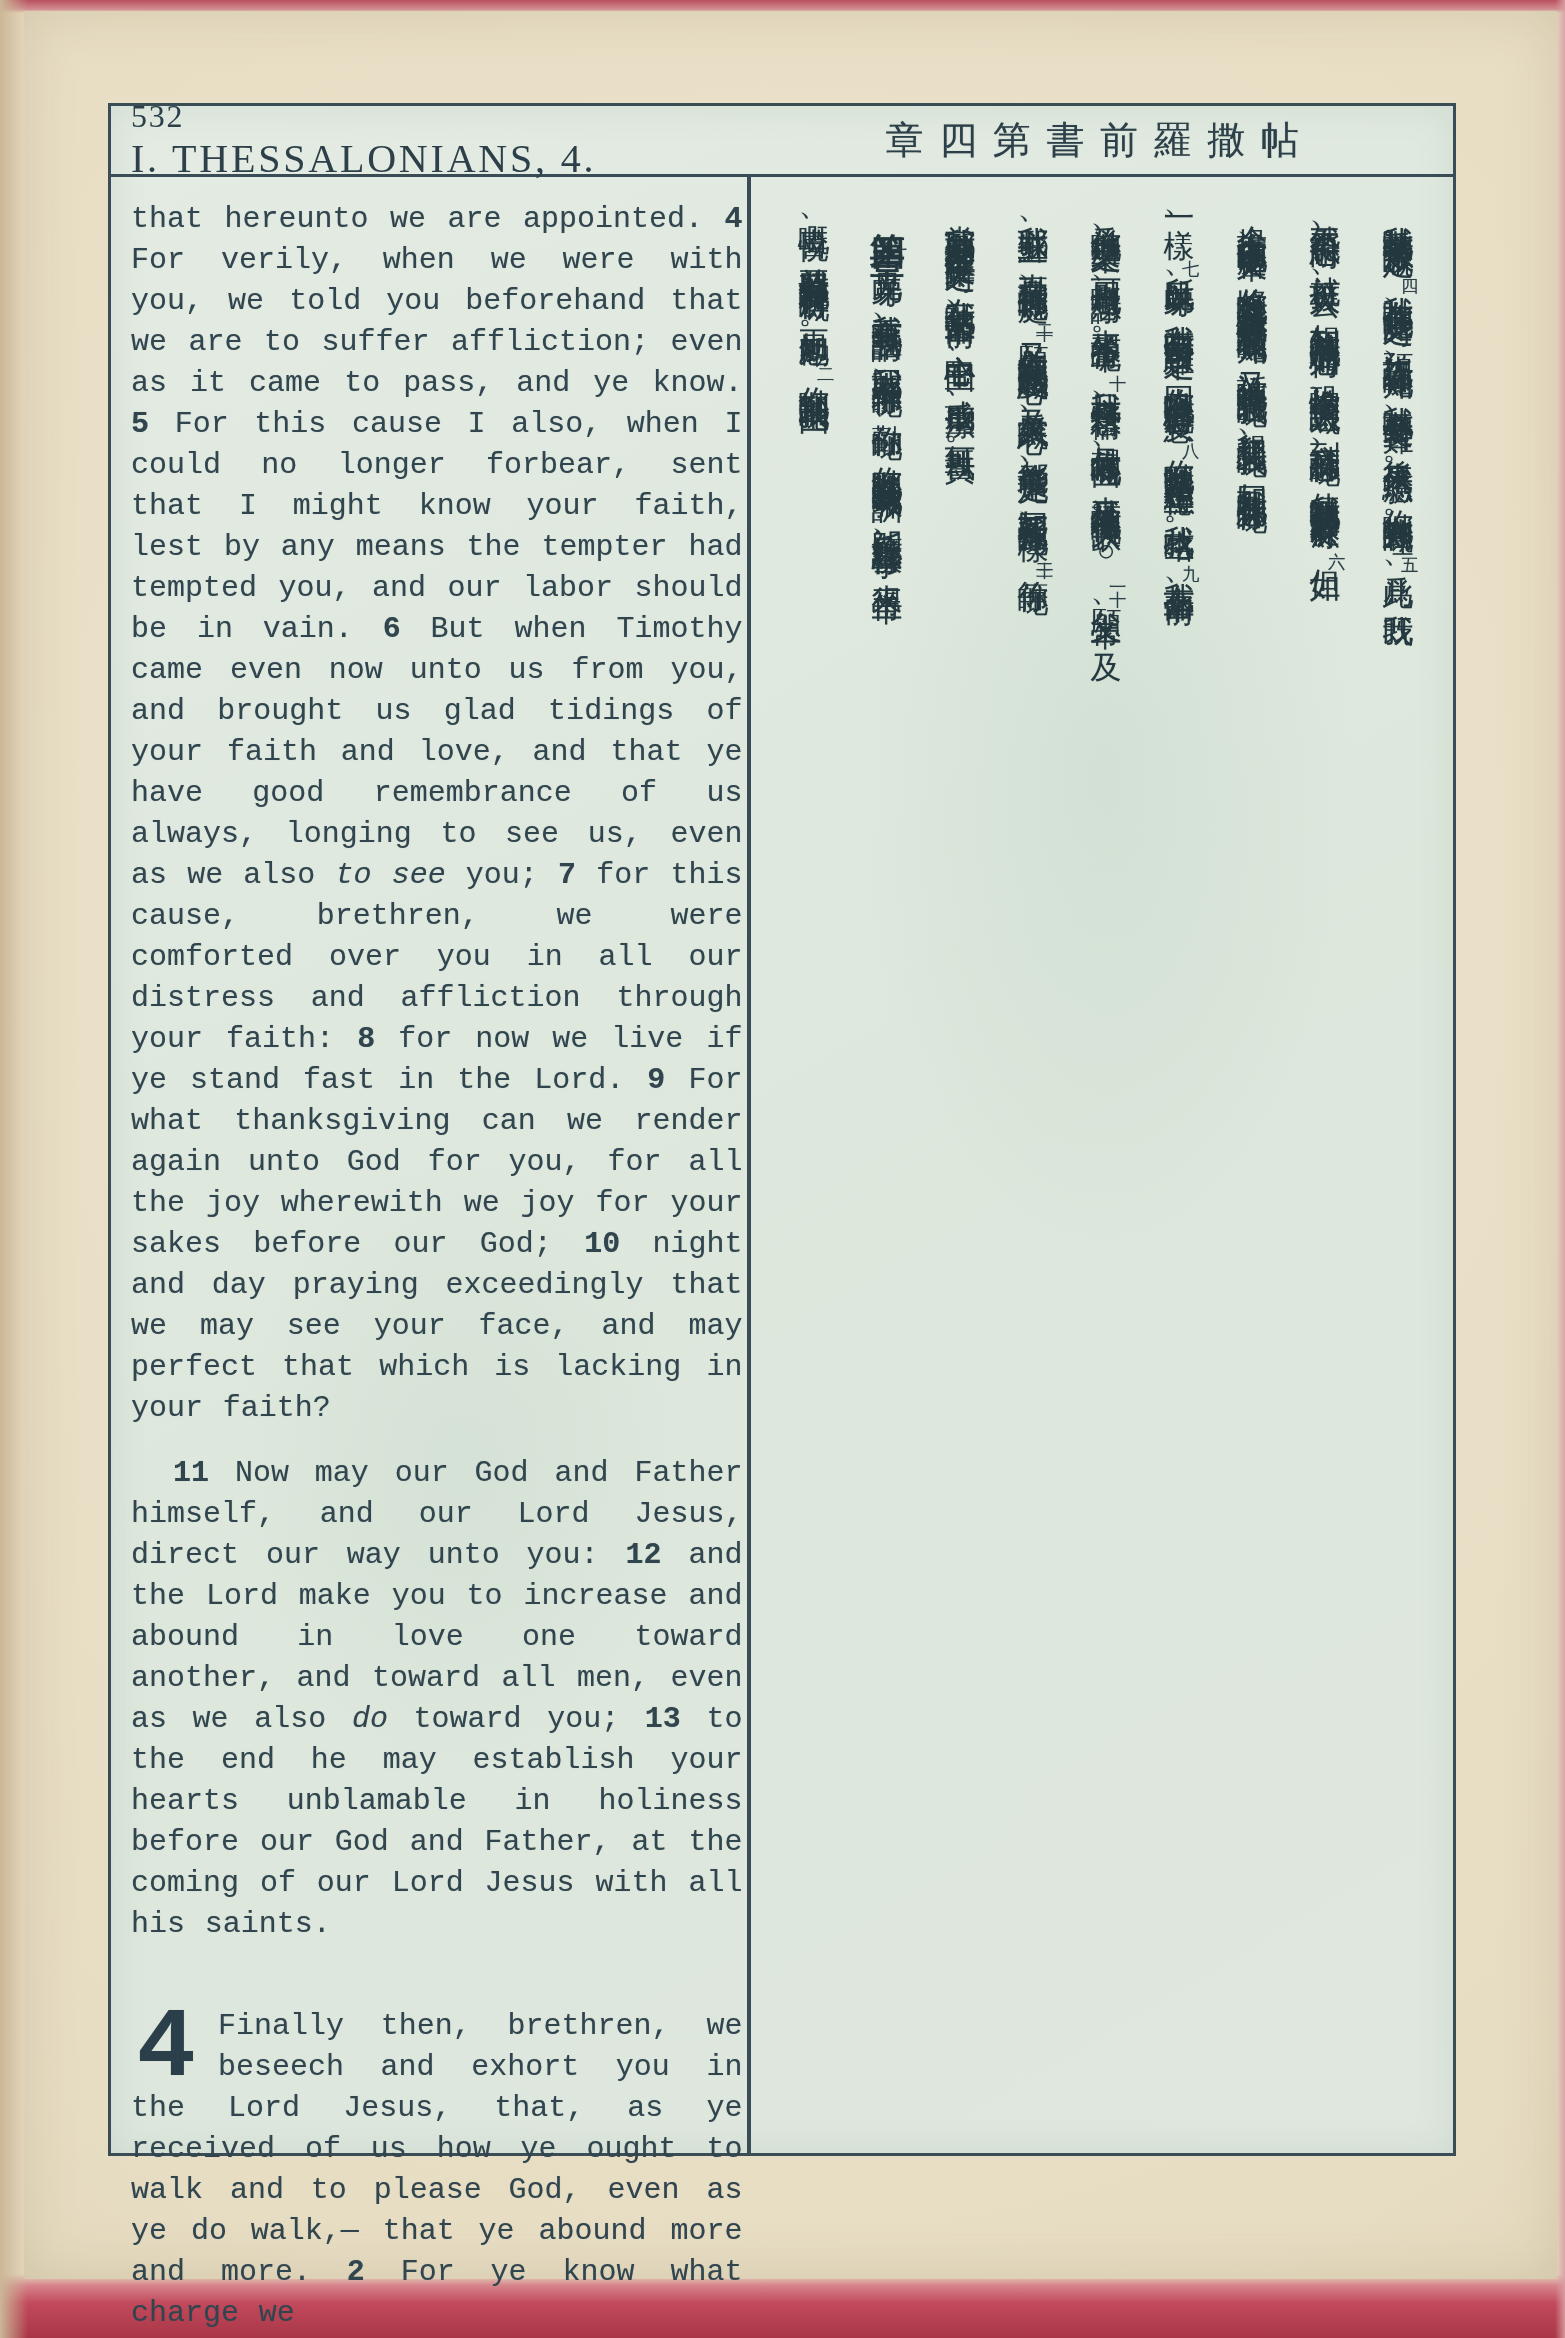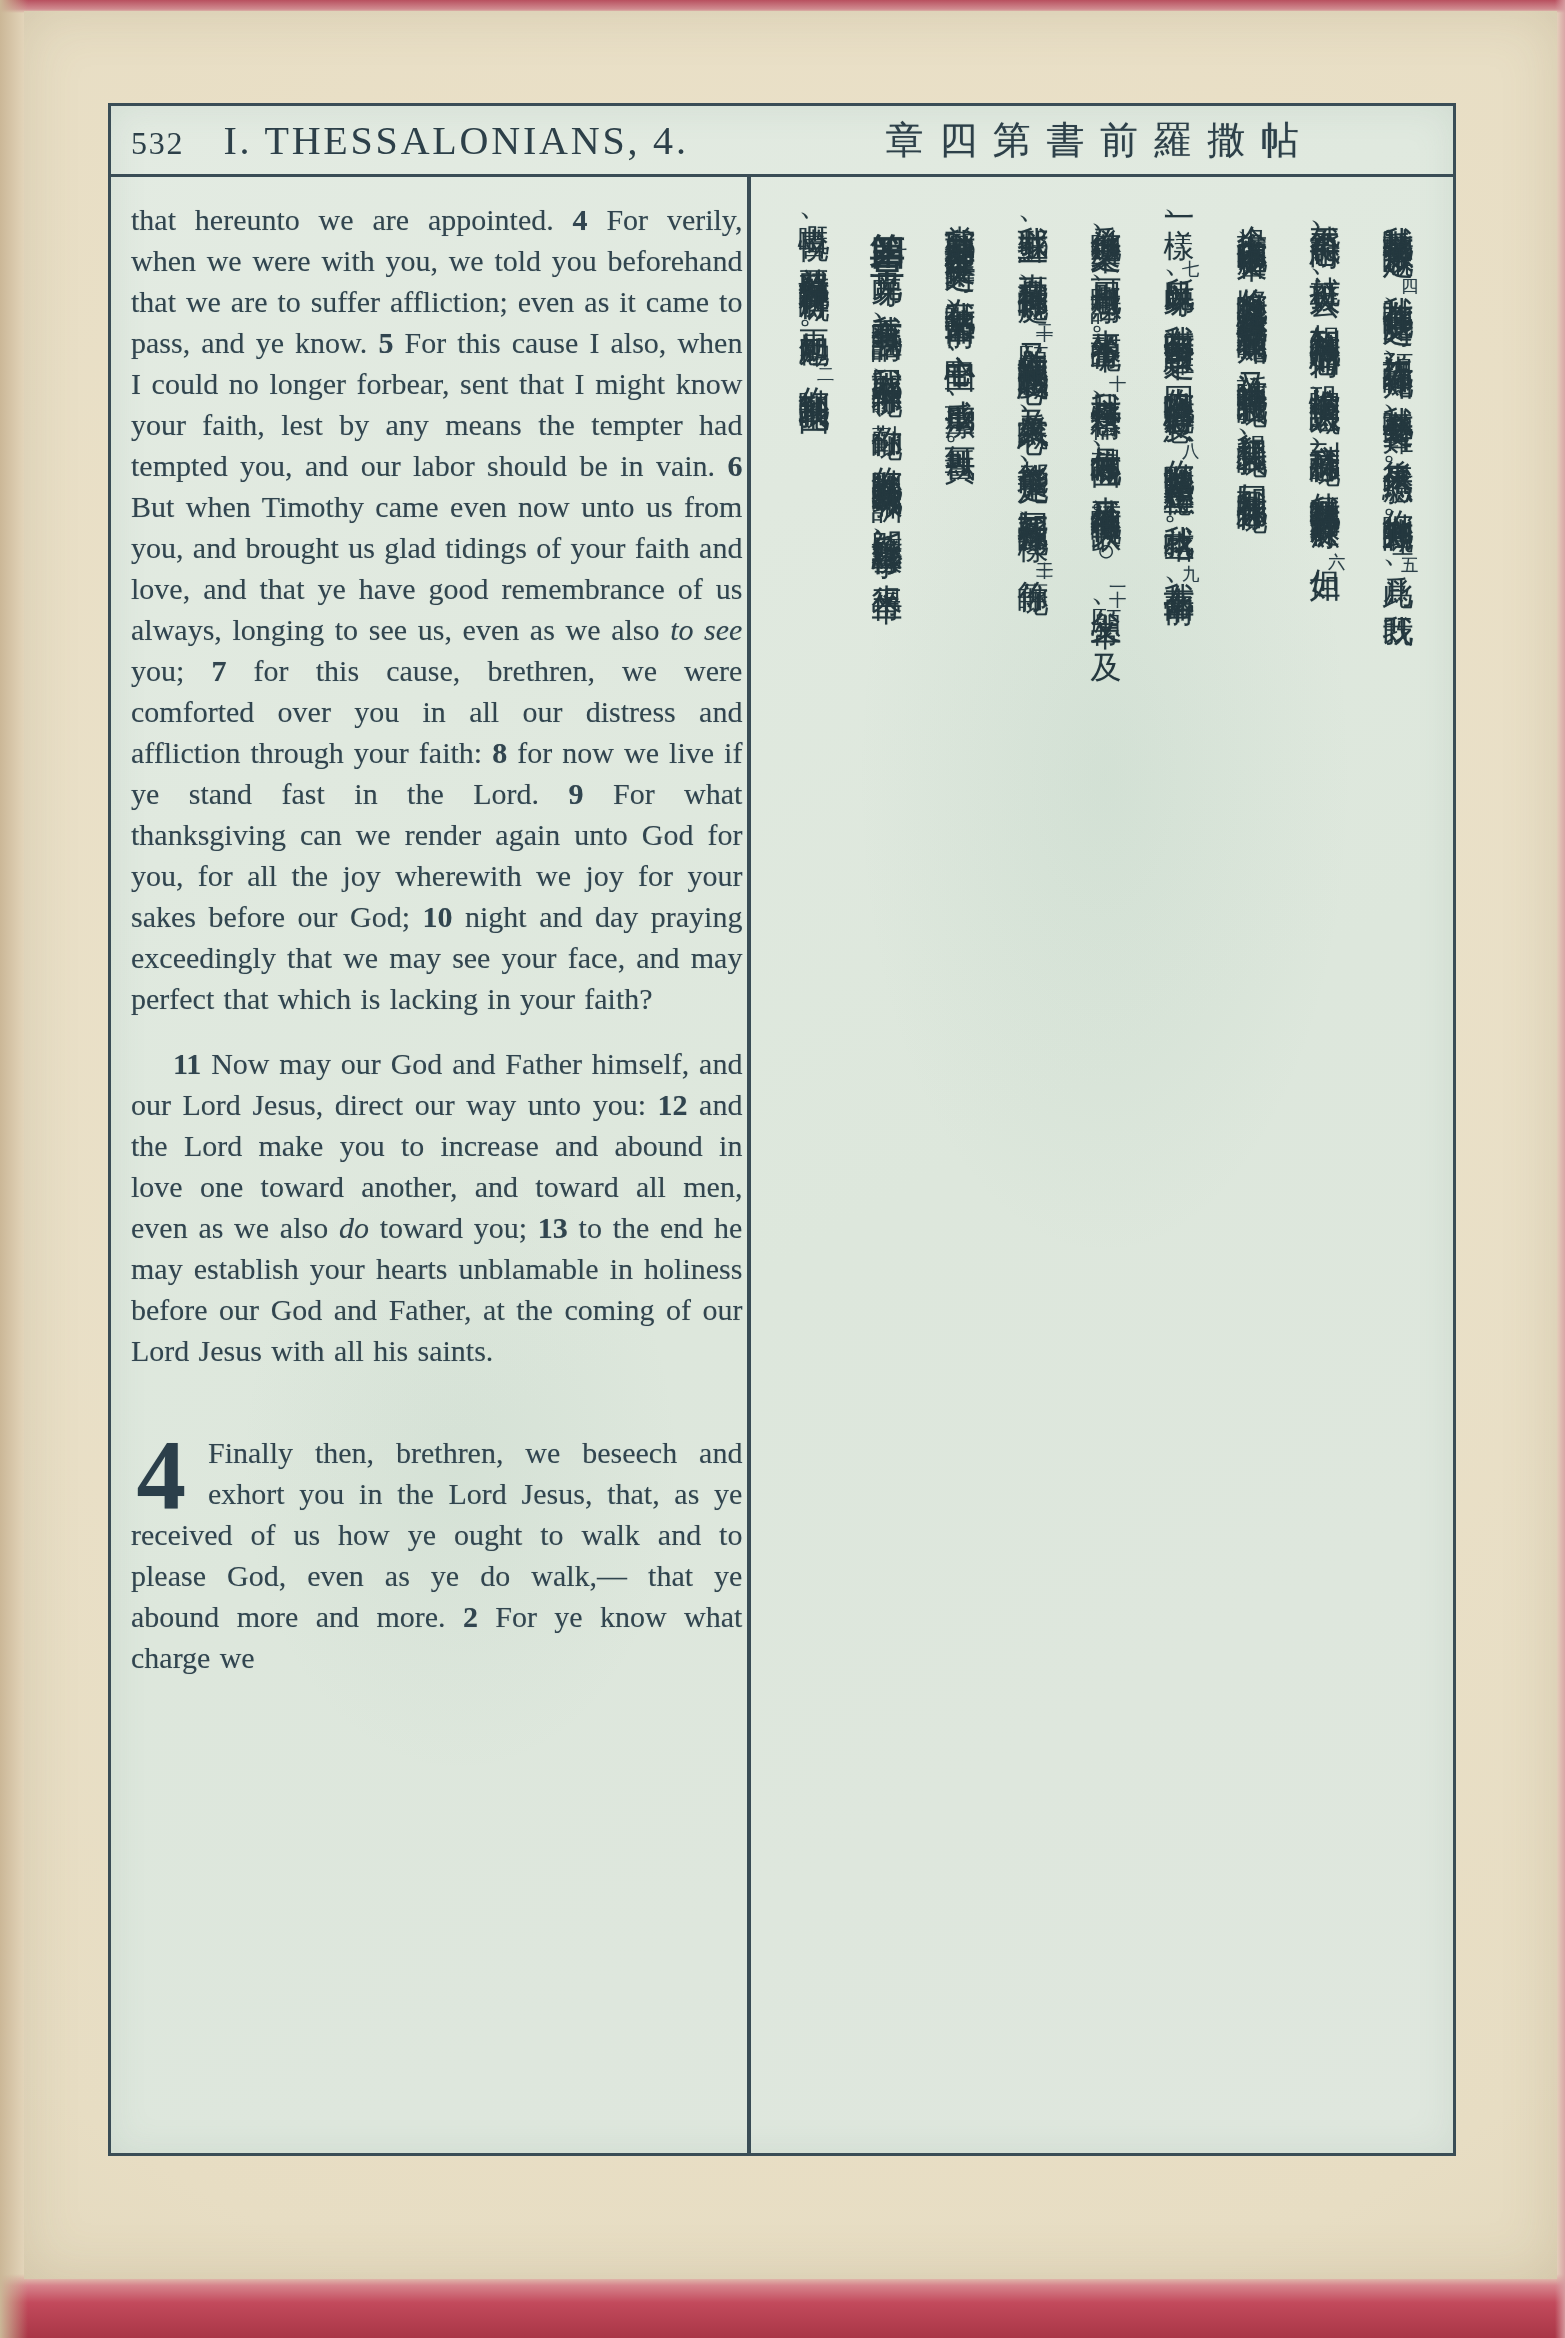--- a/index.html
+++ b/index.html
@@ -33,32 +33,32 @@
     display:flex;flex-direction:column;box-sizing:border-box;
   }
   .ghost{position:absolute;pointer-events:none;}
   .ghost.g1{right:18.4px;top:27.5px;width:661px;height:1286px;
     background:radial-gradient(closest-side,rgba(110,160,135,.10),transparent 75%);}
   .ghost.g2{left:55px;bottom:275px;width:588px;height:826px;
     background:radial-gradient(closest-side,rgba(120,160,140,.08),transparent 75%);}
   
   .header-row{display:flex;align-items:center;height:68px;border-bottom:3.7px solid #3a4d56;
     color:#2d4049;flex:0 0 auto;}
-  .header-left{width:636px;display:flex;align-items:baseline;padding-left:20px;box-sizing:border-box;}
+  .header-left{width:636px;display:flex;align-items:baseline;padding-left:20px;box-sizing:border-box;flex-direction:column;}
   .pageno{font-size:32px;letter-spacing:1.8px;margin-right:39px;}
   .etitle{font-size:40px;letter-spacing:2.8px;}
   .header-right{flex:1;text-align:center;font-size:38px;letter-spacing:15.6px;color:#2d4049;
     text-shadow:0 0 0.9px rgba(45,64,73,.4);}
   
   .content-row{flex:1;display:flex;position:relative;min-height:0;}
   .divider{position:absolute;left:636px;top:0;bottom:0;width:3.7px;background:#3a4d56;}
   .english-pane{
     width:661px;box-sizing:border-box;padding:22px 26px 14.7px 20px;
     color:#31454f;font-size:30px;line-height:41px;text-align:justify;
-    word-spacing:1.8px;text-shadow:0 0 0.9px rgba(49,69,79,.30);
+    word-spacing:1.8px;text-shadow:0 0 0.9px rgba(49,69,79,.30);font-family:Liberation Mono, monospace;
   }
   .eng-p{margin:0;}
   .eng-p.indent{text-indent:42px;margin-top:24px;}
   .eng-p.chapter{margin-top:61px;}
   .eng-p b{font-weight:bold;}
   .dropcap{
     float:left;font-size:99px;line-height:72px;font-weight:bold;
     margin:7.3px 22px 0 5.5px;color:#2b3f4a;
   }
   .chinese-pane{

